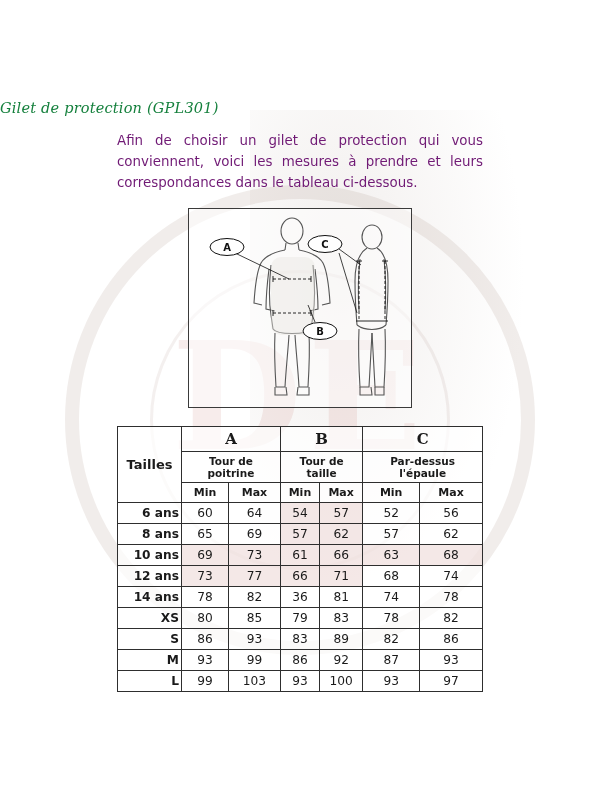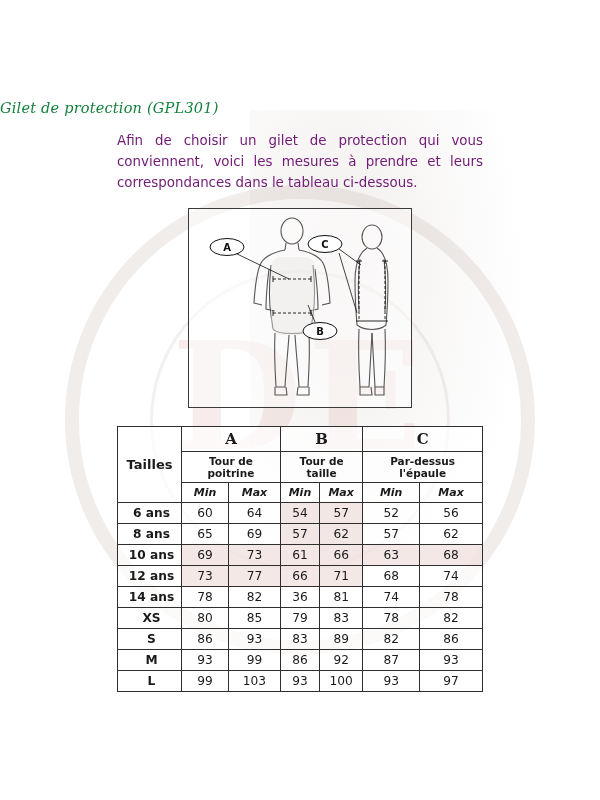--- a/index.html
+++ b/index.html
@@ -119,41 +119,40 @@
     font-size: 12.2px;
   }
   table.sizes th, table.sizes td {
     border: 1px solid #2e2e2e;
     text-align: center;
     padding: 3px 2px;
     height: 20px;
     box-sizing: border-box;
   }
   table.sizes .col-tailles {
-    text-align: center;
+    text-align: right;
     padding-left: 6px;
     font-weight: bold;
     width: 64px;
     margin-left: 24px;
   }
   .grp-letter {
     font-family: "DejaVu Serif", serif;
     font-weight: bold;
     font-size: 15px;
     padding: 2px 0 2px 0;
   }
   .grp-name {
     font-size: 10.5px;
     font-weight: bold;
     padding: 2px 2px;
   }
   .minmax {
     font-size: 11px;
     font-weight: bold;
-    font-style: italic;
   }
   .hl {
     background: rgba(206, 150, 145, 0.22);
     margin-left: 18px;
   }
   .tailles-head {
     font-weight: bold;
     font-size: 13px;
     text-align: left;
     padding-left: 6px;

